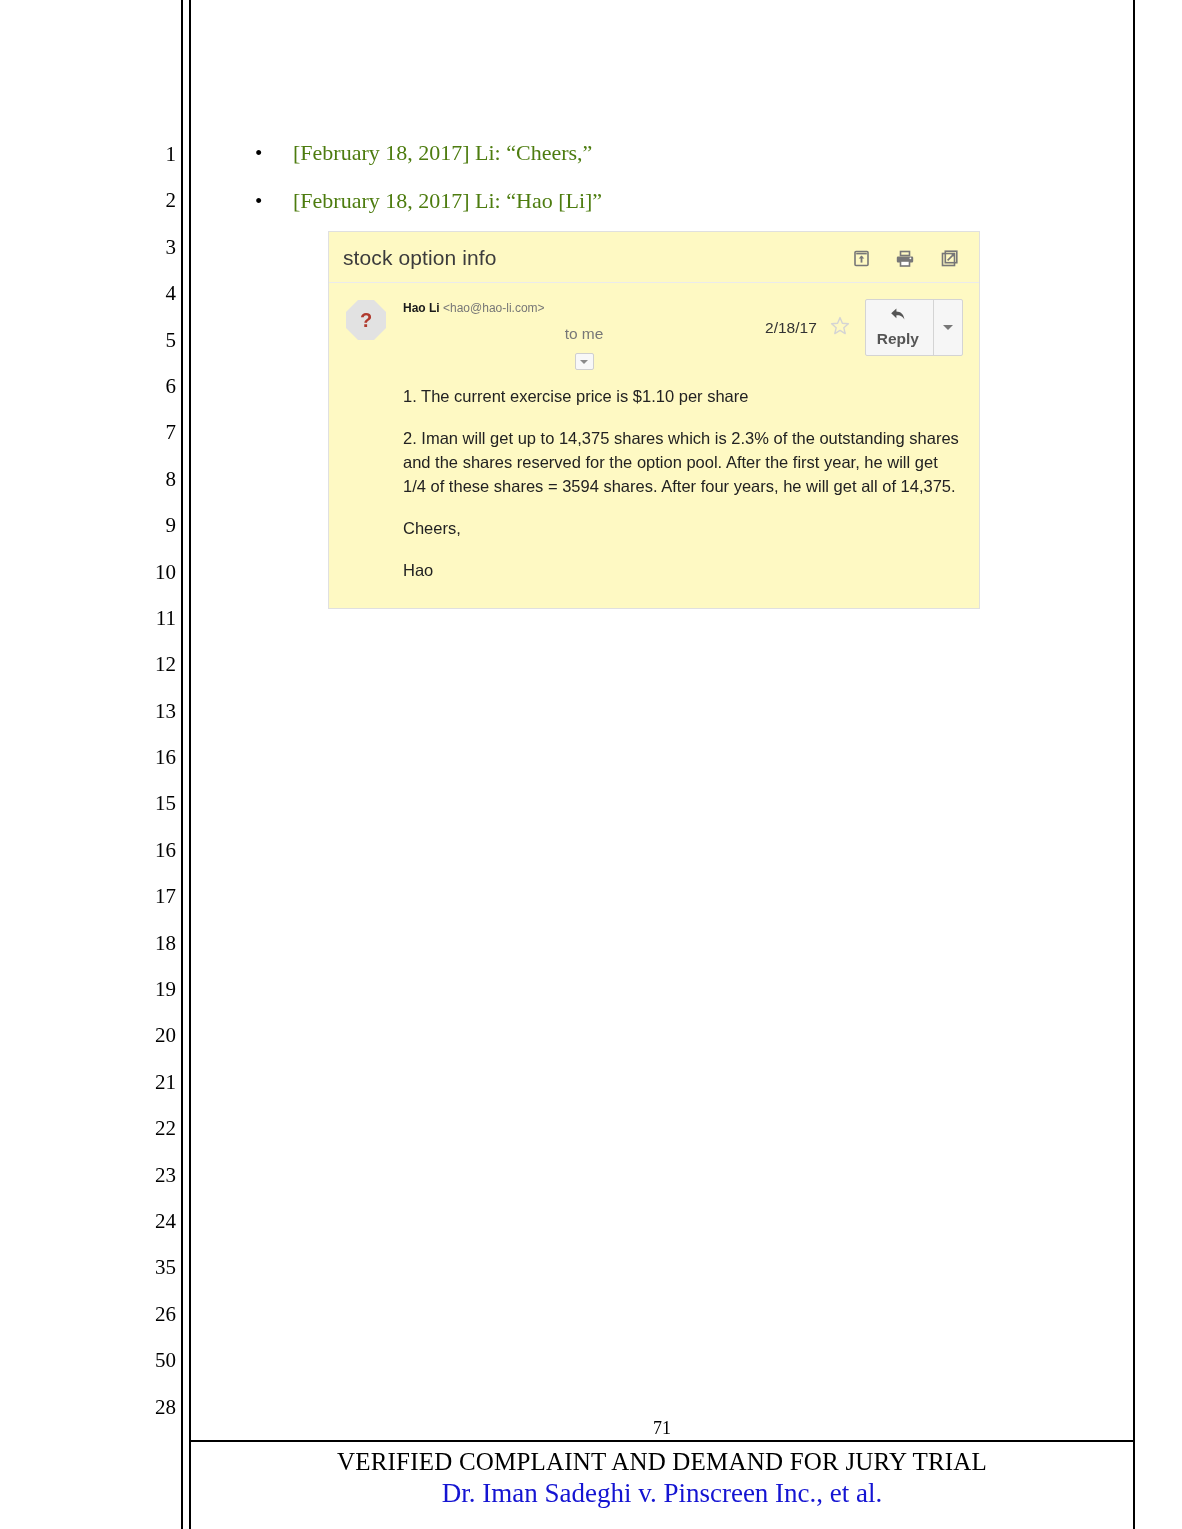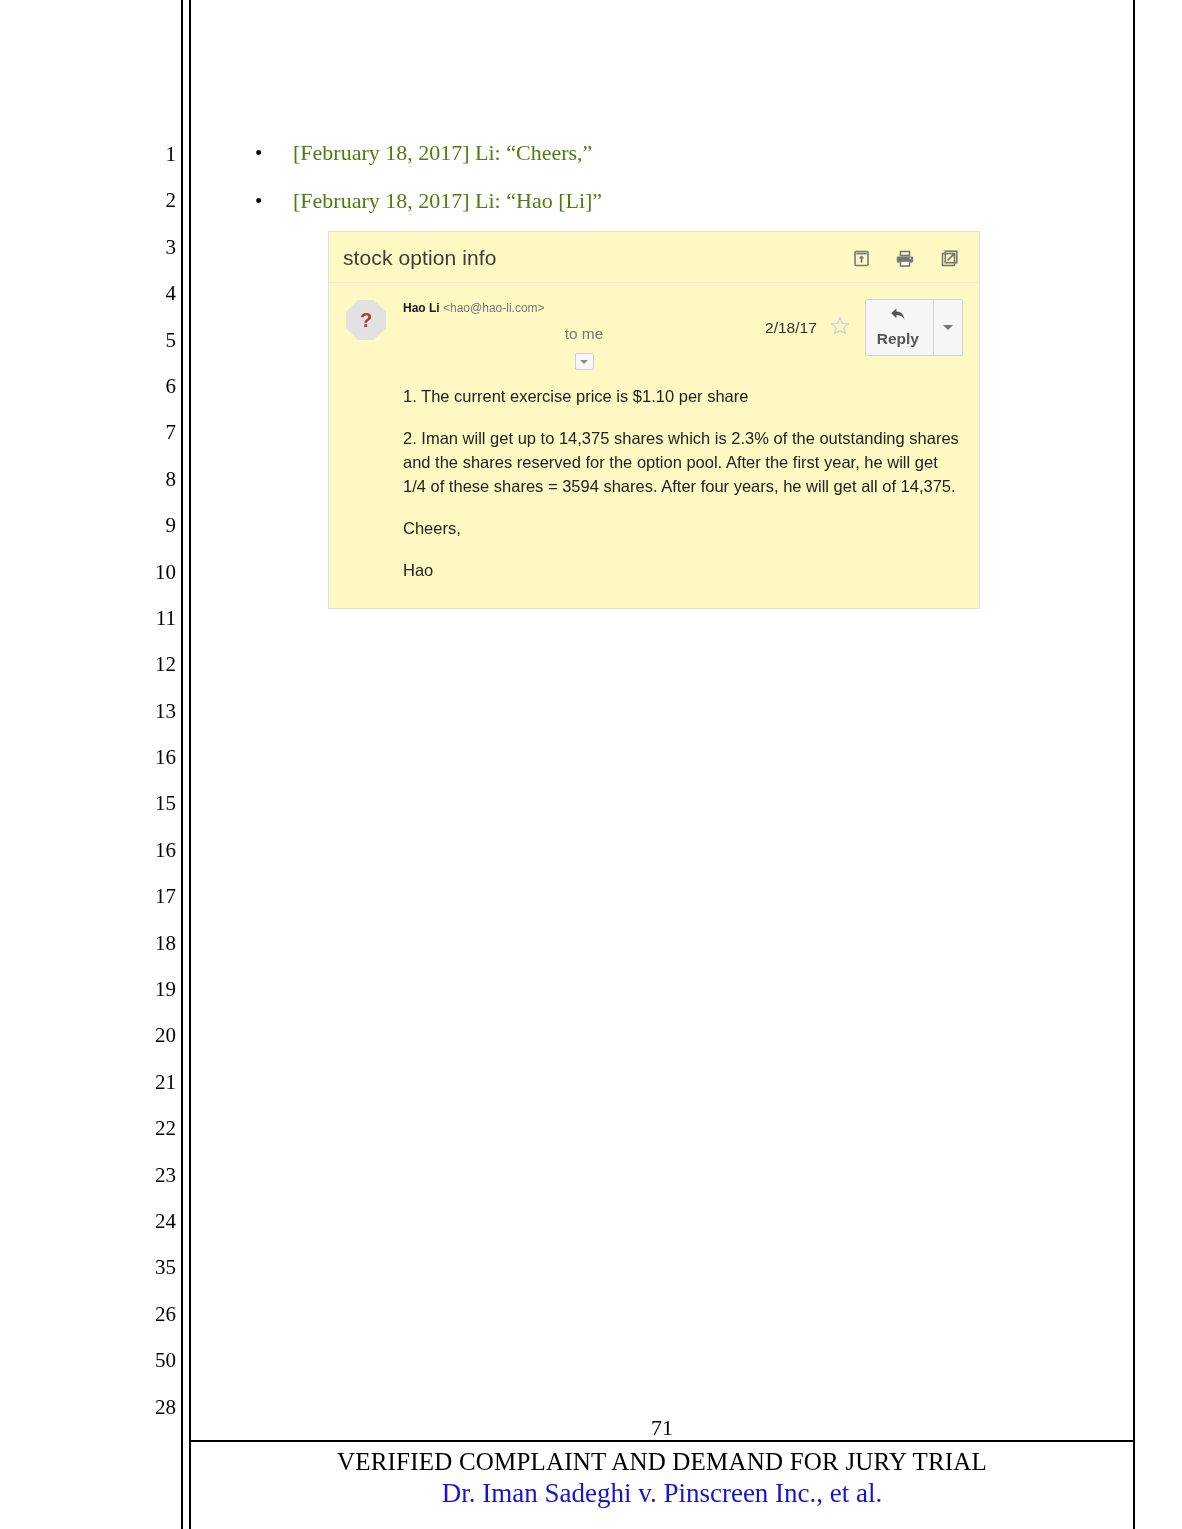--- a/index.html
+++ b/index.html
@@ -248,21 +248,21 @@
   
   .footer {
     position: absolute;
     left: 189px;
     top: 1417px;
     width: 946px;
     text-align: center;
   }
   .footer-pageno {
     font-family: "Liberation Serif", serif;
-    font-size: 22px;
+    font-size: 18px;
     line-height: 22px;
     color: #000;
   }
   .footer-rule {
     border-top: 2px solid #000;
     margin: 1px 0 4px 0;
   }
   .footer-title {
     font-family: "Liberation Serif", serif;
     font-size: 25px;

